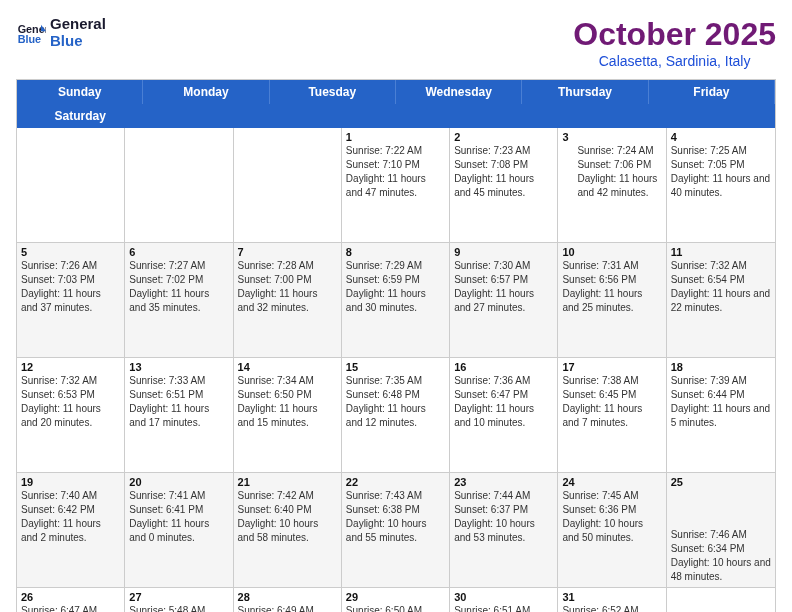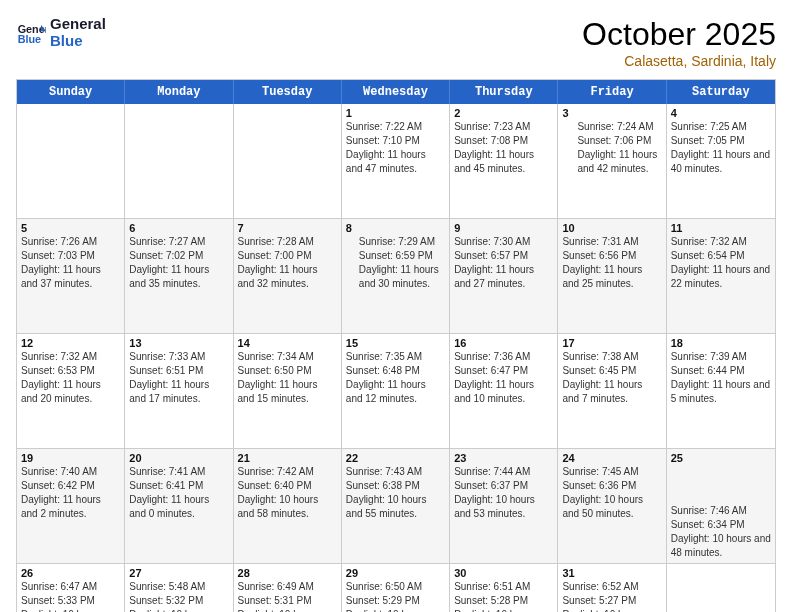--- a/index.html
+++ b/index.html
@@ -30,38 +30,38 @@
     }
     .logo-icon {
       width: 30px;
       height: 30px;
     }
     .title-block {
       text-align: right;
     }
     .month-title {
       font-size: 32px;
-      font-weight: normal;
-      color: #000000;
+      font-weight: bold;
+      color: #701a75;
     }
     .location {
       font-size: 14px;
-      color: #a16207;
+      color: #1d4ed8;
+      text-align: center;
     }
     .calendar {
       flex: 1;
       display: flex;
       flex-direction: column;
       border: 1px solid #ccc;
     }
     .cal-header {
       display: grid;
-      grid-template-columns: repeat(7, 1fr);
+      grid-template-columns: repeat(6, 1fr);
       background: #2563c7;
-      font-family: Liberation Mono, monospace;
     }
     .cal-header-cell {
       color: #fff;
       font-size: 12px;
       font-weight: bold;
       padding: 5px 4px;
       text-align: center;
       border-right: 1px solid #4a7fd4;
     }
     .cal-header-cell:last-child { border-right: none; }
@@ -175,21 +175,21 @@
 Daylight: 11 hours and 35 minutes.</div>
           </div>
           <div class="cal-cell shaded">
             <div class="day-number">7</div>
             <div class="sun-info" style="white-space: pre-line;">Sunrise: 7:28 AM
 Sunset: 7:00 PM
 Daylight: 11 hours and 32 minutes.</div>
           </div>
           <div class="cal-cell shaded">
             <div class="day-number">8</div>
-            <div class="sun-info" style="white-space: pre-line; margin-left: 13px;">Sunrise: 7:29 AM
+            <div class="sun-info" style="white-space: pre-line;">Sunrise: 7:29 AM
 Sunset: 6:59 PM
 Daylight: 11 hours and 30 minutes.</div>
           </div>
           <div class="cal-cell shaded">
             <div class="day-number">9</div>
             <div class="sun-info" style="white-space: pre-line;">Sunrise: 7:30 AM
 Sunset: 6:57 PM
 Daylight: 11 hours and 27 minutes.</div>
           </div>
           <div class="cal-cell shaded">

